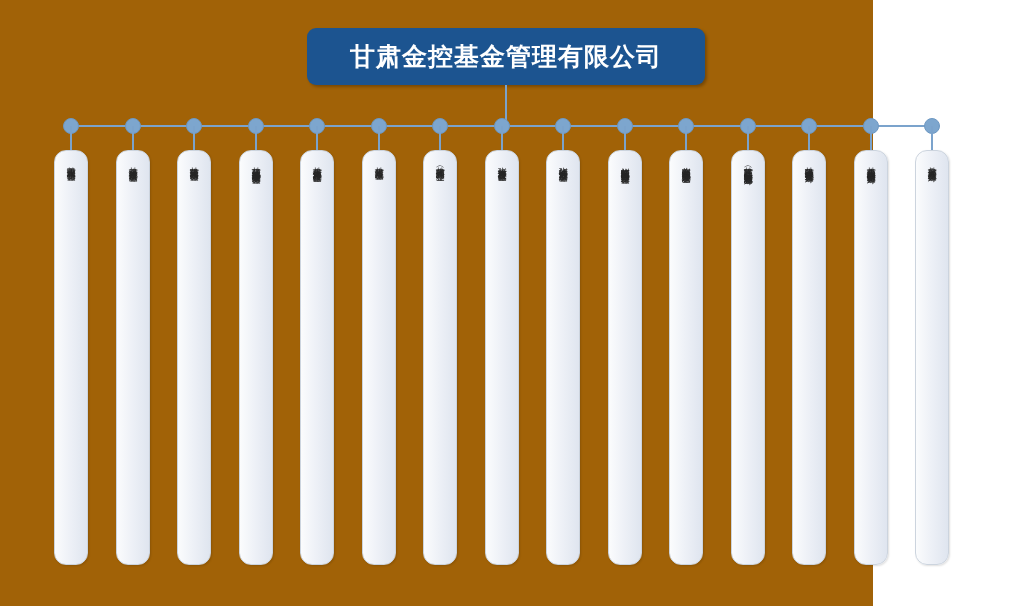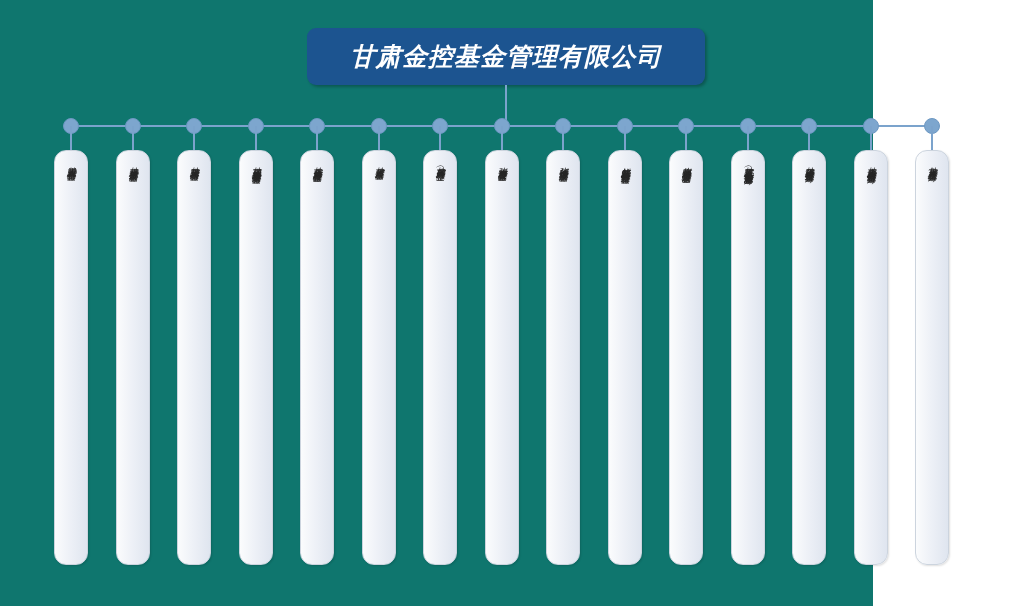--- a/index.html
+++ b/index.html
@@ -10,22 +10,21 @@
   body {
     width: 1011px;
     height: 606px;
     font-family: "Liberation Sans", "DejaVu Sans", sans-serif;
     overflow: hidden;
   }
   #chart {
     position: relative;
     width: 873px;
     height: 606px;
-    background: #0f766e;
-    font-style: italic;
+    background: #a16207;
   }
 
   
   .root-node {
     position: absolute;
     left: 307px;
     top: 28px;
     width: 398px;
     height: 57px;
     border-radius: 9px;

